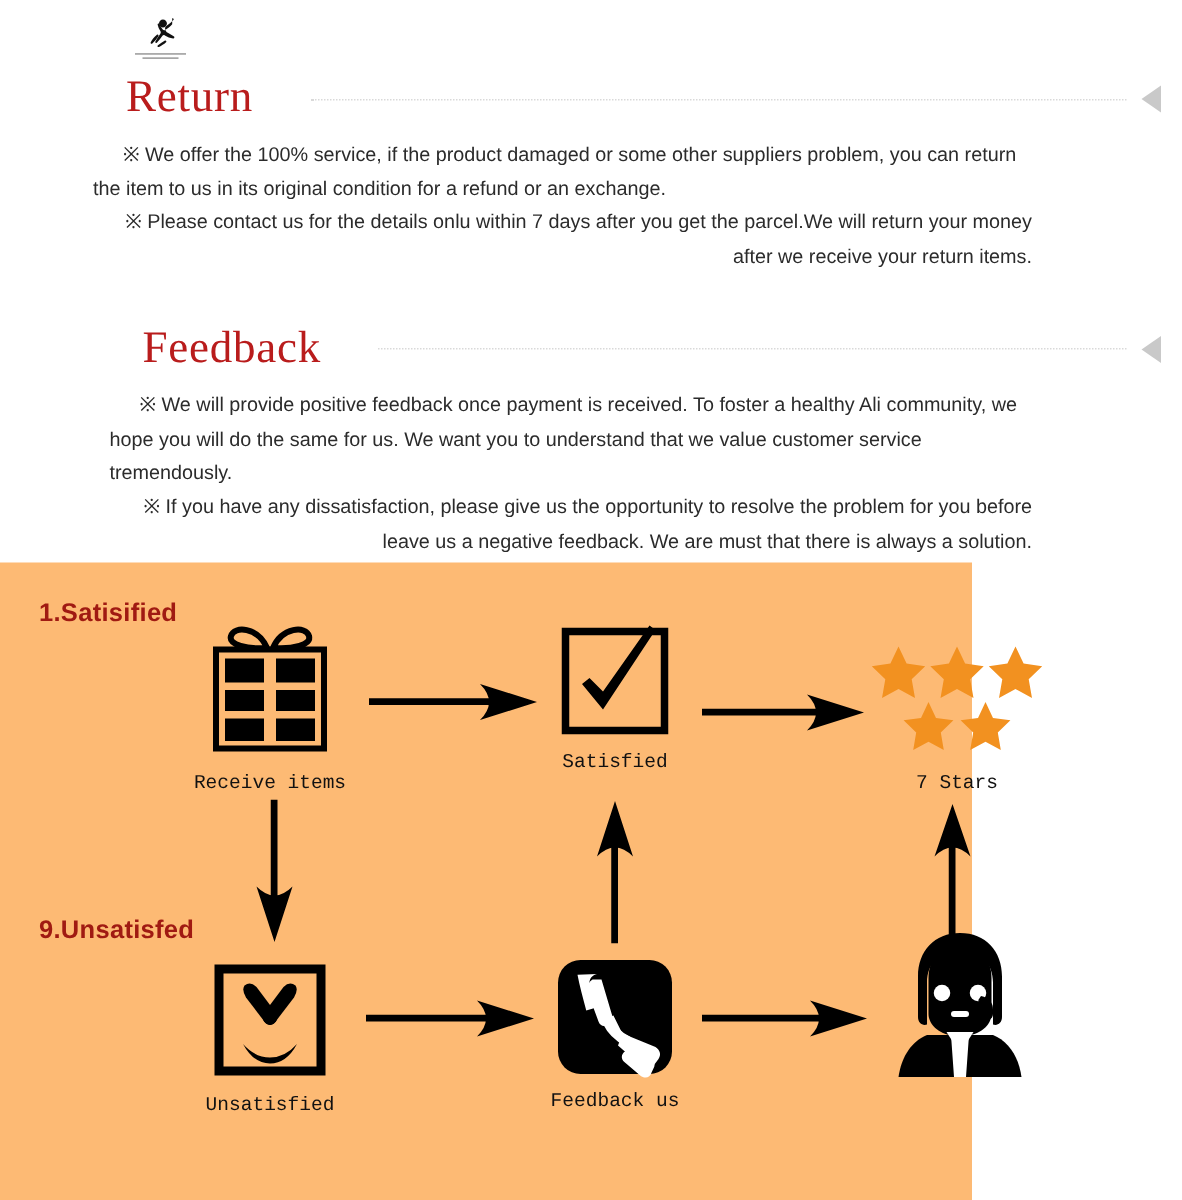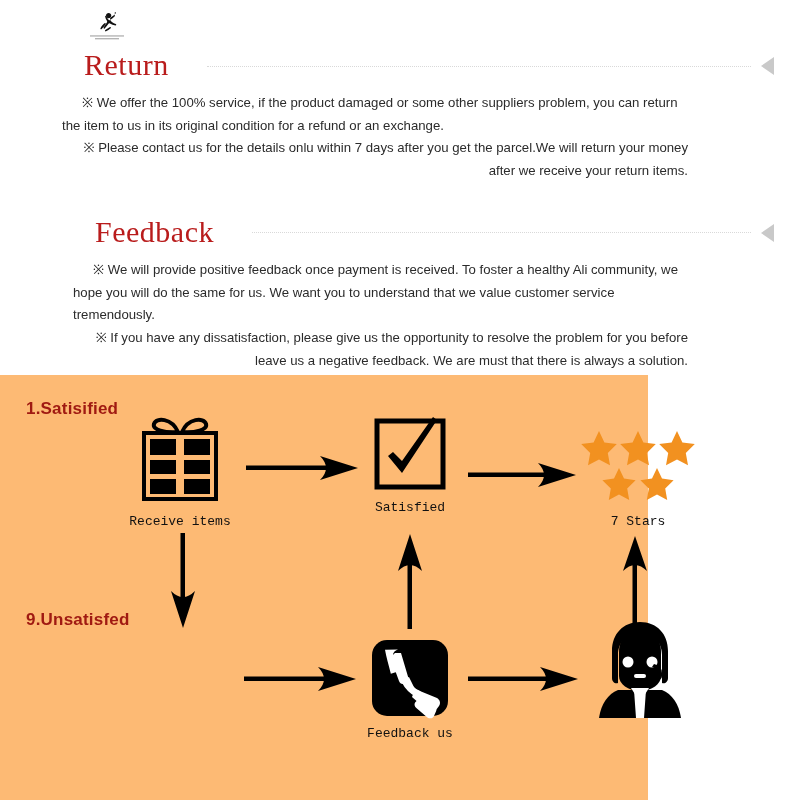--- a/index.html
+++ b/index.html
@@ -211,20 +211,33 @@
             <path d="M60 8 l5.4 11.4 12.4 1.7 -9 8.8 2.2 12.4 -11-5.9 -11 5.9 2.2-12.4 -9-8.8 12.4-1.7z"></path>
             <path d="M99 8 l5.4 11.4 12.4 1.7 -9 8.8 2.2 12.4 -11-5.9 -11 5.9 2.2-12.4 -9-8.8 12.4-1.7z"></path>
             <path d="M41 45 l5.0 10.6 11.6 1.6 -8.4 8.2 2.0 11.6 -10.2-5.5 -10.2 5.5 2.0-11.6 -8.4-8.2 11.6-1.6z"></path>
             <path d="M79 45 l5.0 10.6 11.6 1.6 -8.4 8.2 2.0 11.6 -10.2-5.5 -10.2 5.5 2.0-11.6 -8.4-8.2 11.6-1.6z"></path>
           </g>
         </svg>
       </div>
       <div class="node-cap">7 Stars</div>
     </div>
 
+    <div class="node" style="left:105px; top:255px; width:150px;">
+      <div class="node-icon" style="height:92px;">
+        <svg width="82" height="84" viewBox="0 0 82 84" xmlns="http://www.w3.org/2000/svg">
+          <rect x="7" y="8" width="68" height="68" fill="none" stroke="#000" stroke-width="6"></rect>
+          <g fill="#000">
+            <path d="M24 19 q4-3 8 1 l12 16 q3 4 1 7 -3 4 -7 1 l-13-17 q-3-5 -1-8z"></path>
+            <path d="M58 19 q-4-3 -8 1 l-12 16 q-3 4 -1 7 3 4 7 1 l13-17 q3-5 1-8z"></path>
+            <path d="M23 58 q8 9 18 9 t18-9 q-7 13 -18 13 t-18-13z"></path>
+          </g>
+        </svg>
+      </div>
+      <div class="node-cap">Unsatisfied</div>
+    </div>
 
     <div class="node" style="left:350px; top:252px; width:120px;">
       <div class="node-icon" style="height:92px;">
         <svg width="82" height="82" viewBox="0 0 82 82" xmlns="http://www.w3.org/2000/svg">
           <rect x="3" y="3" width="76" height="76" rx="15" fill="#000"></rect>
           <path d="M30 12 c-4 1 -6 4 -5 8 l6 18 c1 3 3 4 6 3 l3-1 10 22 -3 2 c-3 2 -3 5 -1 7 l11 10 c3 2 6 1 7-2 l2-4 c1-3 -1-5 -4-6 -14-5 -24-16 -30-30 -1-3 -3-5 -6-4 l-4 1 c-2-9 -4-17 -5-24 z" fill="#fff" transform="rotate(-2 41 41)"></path>
           <path d="M26 16 c-3 2 -4 5 -3 9 l7 19 c1 3 4 4 6 2 l4-3 -8-27 z" fill="#fff"></path>
           <path d="M46 52 l22 9 c3 2 4 5 2 8 l-3 4 c-2 3 -5 3 -8 1 l-16-14 z" fill="#fff"></path>
           <path d="M36 44 c3 6 7 10 13 13" stroke="#fff" stroke-width="7" fill="none" stroke-linecap="round"></path>
         </svg>

